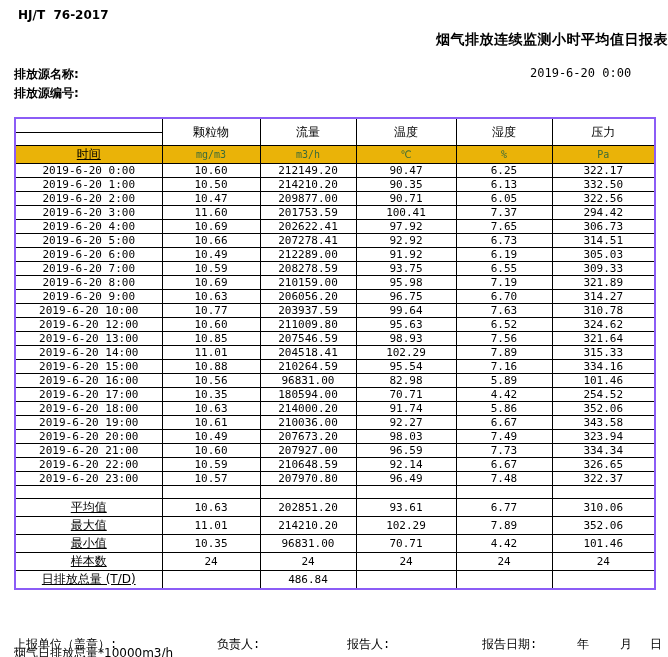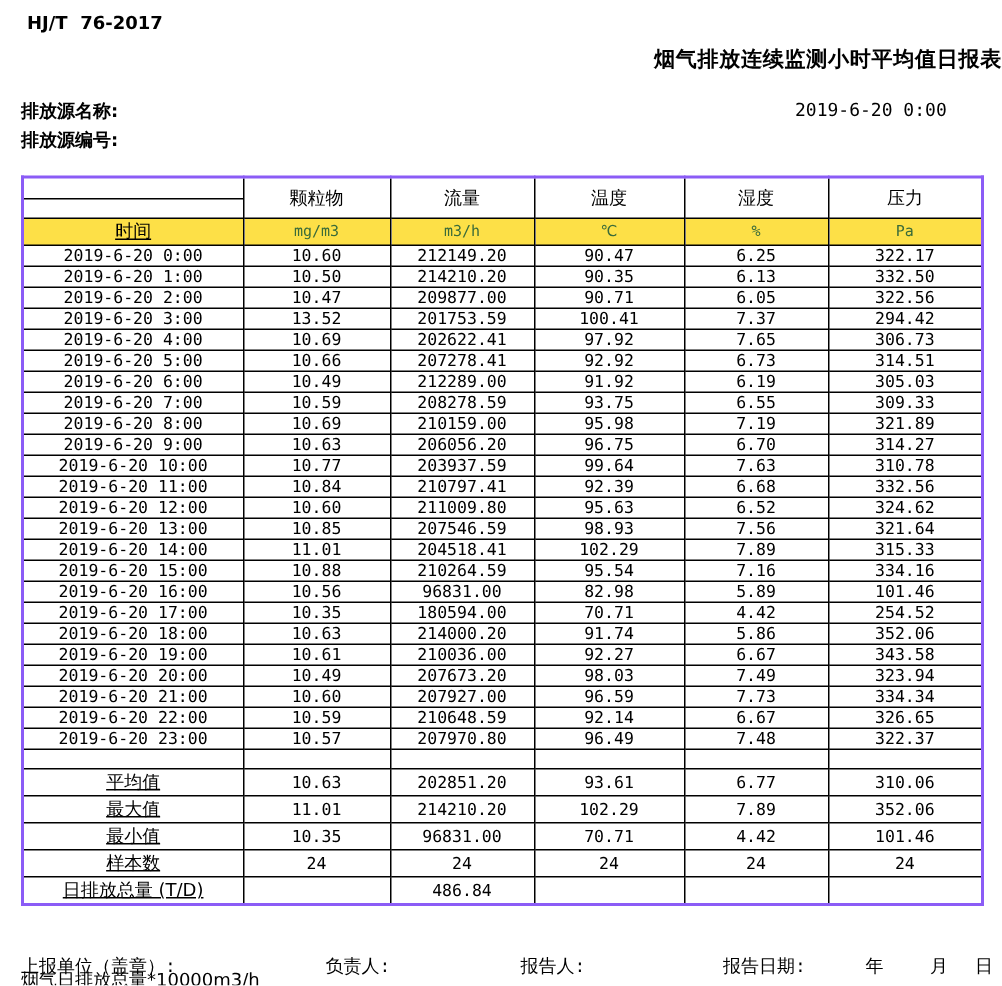--- a/index.html
+++ b/index.html
@@ -39,21 +39,21 @@
     overflow: hidden;
     white-space: nowrap;
   }
   tr.head1 th { height: 26px; font-size: 12px; font-weight: normal; }
   th.split { position: relative; }
   th.split .half-line {
     position: absolute; left: 0; right: 0; top: 50%;
     border-top: 1px solid #000; height: 0;
   }
   tr.units th {
-    height: 12px; background: #fde047;
+    height: 12px; background: #eab308;
     font-size: 10px; font-weight: normal; color: #3a6b3a;
     font-family: "DejaVu Sans Mono", "DejaVu Sans", monospace;
   }
   tr.units th.time-head {
     font-size: 12px; color: #000;
     font-family: "DejaVu Sans", "Liberation Sans", sans-serif;
   }
   .ul { text-decoration: underline; }
   tbody td {
     height: 13px; font-size: 11px;
@@ -139,21 +139,21 @@
         <tr>
           <td>2019-6-20 2:00</td>
           <td>10.47</td>
           <td>209877.00</td>
           <td>90.71</td>
           <td>6.05</td>
           <td>322.56</td>
         </tr>
         <tr>
           <td>2019-6-20 3:00</td>
-          <td>13.52</td>
+          <td>11.60</td>
           <td>201753.59</td>
           <td>100.41</td>
           <td>7.37</td>
           <td>294.42</td>
         </tr>
         <tr>
           <td>2019-6-20 4:00</td>
           <td>10.69</td>
           <td>202622.41</td>
           <td>97.92</td>
@@ -200,28 +200,20 @@
           <td>6.70</td>
           <td>314.27</td>
         </tr>
         <tr>
           <td>2019-6-20 10:00</td>
           <td>10.77</td>
           <td>203937.59</td>
           <td>99.64</td>
           <td>7.63</td>
           <td>310.78</td>
-        </tr>
-        <tr>
-          <td>2019-6-20 11:00</td>
-          <td>10.84</td>
-          <td>210797.41</td>
-          <td>92.39</td>
-          <td>6.68</td>
-          <td>332.56</td>
         </tr>
         <tr>
           <td>2019-6-20 12:00</td>
           <td>10.60</td>
           <td>211009.80</td>
           <td>95.63</td>
           <td>6.52</td>
           <td>324.62</td>
         </tr>
         <tr>

